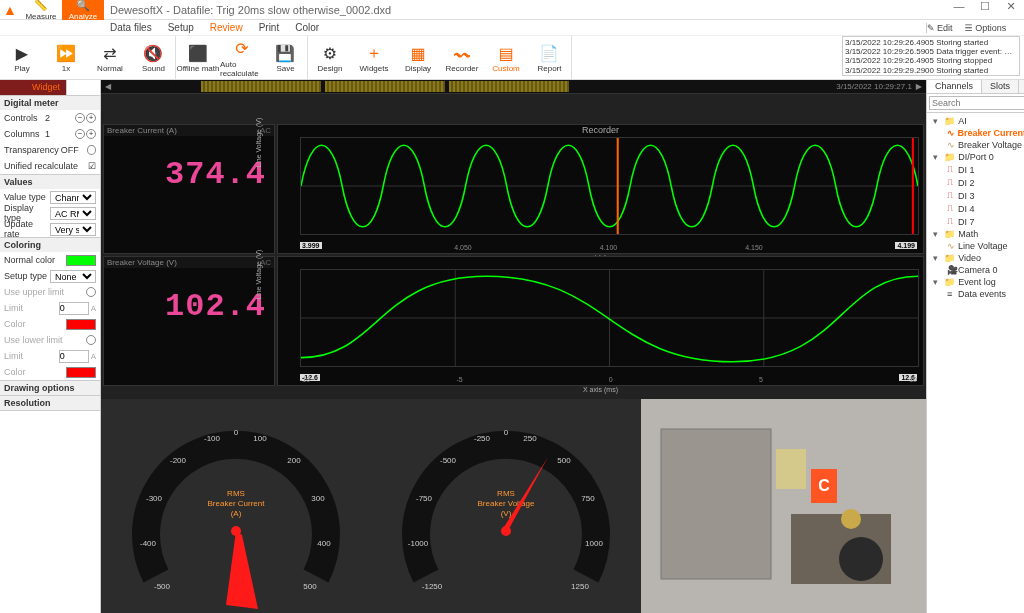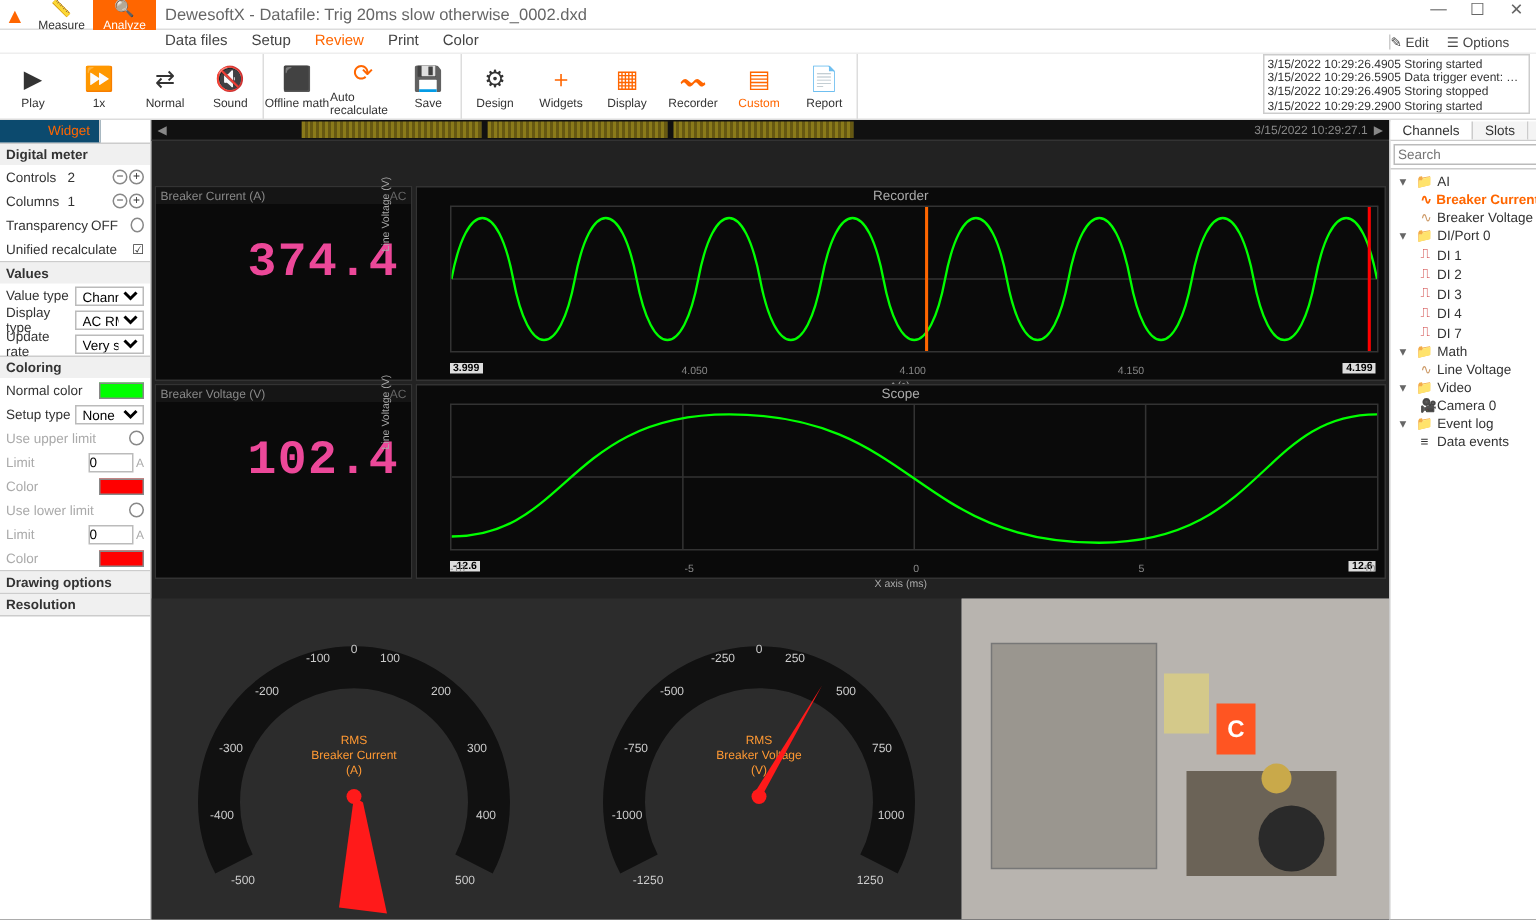--- a/index.html
+++ b/index.html
@@ -21,21 +21,21 @@
   .tool.sep { border-right:1px solid #ddd; }
   .tool .icon { font-size:16px; height:22px; display:flex; align-items:center; }
   .tool.active { color:#ff6600; }
   .eventlog-box { position:absolute; right:4px; top:0; width:178px; height:40px; border:1px solid #ccc; font-size:8px; overflow:hidden; padding:1px 2px; line-height:1.15; background:#fff; }
   .eventlog-box div { white-space:nowrap; overflow:hidden; text-overflow:ellipsis; }
   .main { display:flex; height:533px; }
   
   .left { width:101px; border-right:1px solid #ccc; background:#fff; overflow:hidden; font-size:9px; }
   .left .tabs { height:16px; display:flex; border-bottom:1px solid #ccc; }
   .left .tabs span { padding:2px 6px; background:#f4f4f4; border-right:1px solid #ccc; cursor:pointer; }
-  .left .tabs span.active { color:#ff6600; background:#0c4a6e;padding-left:32px; }
+  .left .tabs span.active { color:#ff6600; background:#7f1d1d;padding-left:32px; }
   .left .section { border-bottom:1px solid #ccc; }
   .left .section-h { background:#f0f0f0; padding:2px 4px; font-weight:bold; font-size:9px; cursor:pointer; }
   .left .row { display:flex; align-items:center; height:16px; padding:0 4px; gap:2px; }
   .left .row label { flex:1; }
   .left .row .val { width:28px; font-size:9px; }
   .left select, .left input { font-size:9px; height:13px; border:1px solid #bbb; background:#fff; }
   .left .spin { display:flex; gap:1px; }
   .left .spin span { width:10px; height:10px; border:1px solid #888; border-radius:50%; font-size:8px; line-height:8px; text-align:center; cursor:pointer; }
   .left .swatch { width:30px; height:11px; border:1px solid #888; }
   .left .radio { width:10px; height:10px; border:1px solid #888; border-radius:50%; margin-left:auto; }
@@ -56,21 +56,21 @@
   .axis-v-label { position:absolute; left:-20px; top:50%; transform:rotate(-90deg) translateX(50%); transform-origin:left center; font-size:7px; color:#aaa; white-space:nowrap; }
   .axis-h { position:absolute; bottom:2px; left:22px; right:6px; display:flex; justify-content:space-between; font-size:7px; color:#888; }
   .axis-h-label { position:absolute; bottom:-3px; width:100%; text-align:center; font-size:7px; color:#aaa; }
   .axis-tag { position:absolute; background:#ddd; color:#000; font-size:7px; padding:0 2px; font-weight:bold; }
   .gauges { position:absolute; left:0; right:285px; bottom:0; height:214px; display:flex; background:#2c2c2c; }
   .gauge-wrap { flex:1; position:relative; display:flex; align-items:center; justify-content:center; }
   .video-wrap { position:absolute; right:0; bottom:0; width:285px; height:214px; background:#999; display:flex; align-items:center; justify-content:center; }
   svg text { user-select:none; }
   
   .right { width:98px; border-left:1px solid #ccc; background:#fff; font-size:9px; }
-  .right .tabs { height:14px; display:flex; border-bottom:1px solid #ccc;align-items:center; }
+  .right .tabs { height:14px; display:flex; border-bottom:1px solid #ccc; }
   .right .tabs span { padding:1px 8px; border-right:1px solid #ccc; background:#f4f4f4; cursor:pointer; }
   .right .tabs span.active { background:#fff; }
   .right .tabs .expand { margin-left:auto; border:none; }
   .right .search { display:flex; padding:2px; gap:2px; border-bottom:1px solid #ccc; }
   .right .search input { flex:1; font-size:9px; height:14px; border:1px solid #bbb; padding:0 2px; }
   .tree { padding:2px 2px; }
   .tree .node { padding:1px 0 1px 4px; cursor:pointer; display:flex; align-items:center; gap:3px; white-space:nowrap; }
   .tree .child { padding-left:18px; }
   .tree .selected { color:#ff6600; font-weight:bold; }
   .tree .caret { width:8px; display:inline-block; color:#666; }
@@ -308,21 +308,20 @@
         <span class="axis-tag" style="right:6px;bottom:4px">4.199</span>
         <div class="axis-h">
           <span style="margin-left:25%">4.050</span>
           <span>4.100</span>
           <span style="margin-right:25%">4.150</span>
         </div>
         <div class="axis-h-label" style="bottom:-8px">t (s)</div>
       </div>
 
       <div class="panel" style="left:176px;top:132px;right:2px;height:130px">
-        <div class="chart-title">Scope</div>
         <div class="axis-v-label">Line Voltage (V)</div>
         <div class="chart-area">
           <svg viewBox="0 0 600 92" preserveAspectRatio="none" style="width:100%;height:100%">
             <line x1="0" y1="46" x2="600" y2="46" stroke="#333"></line>
             <line x1="150" y1="0" x2="150" y2="92" stroke="#333"></line>
               <line x1="300" y1="0" x2="300" y2="92" stroke="#333"></line>
               <line x1="450" y1="0" x2="450" y2="92" stroke="#333"></line>
             <path d="M0 84 C75 84 75 6 180 6 C300 6 300 88 420 88 C525 88 525 6 600 6" stroke="#0f0" stroke-width="1.5" fill="none"></path>
           </svg>
         </div>

